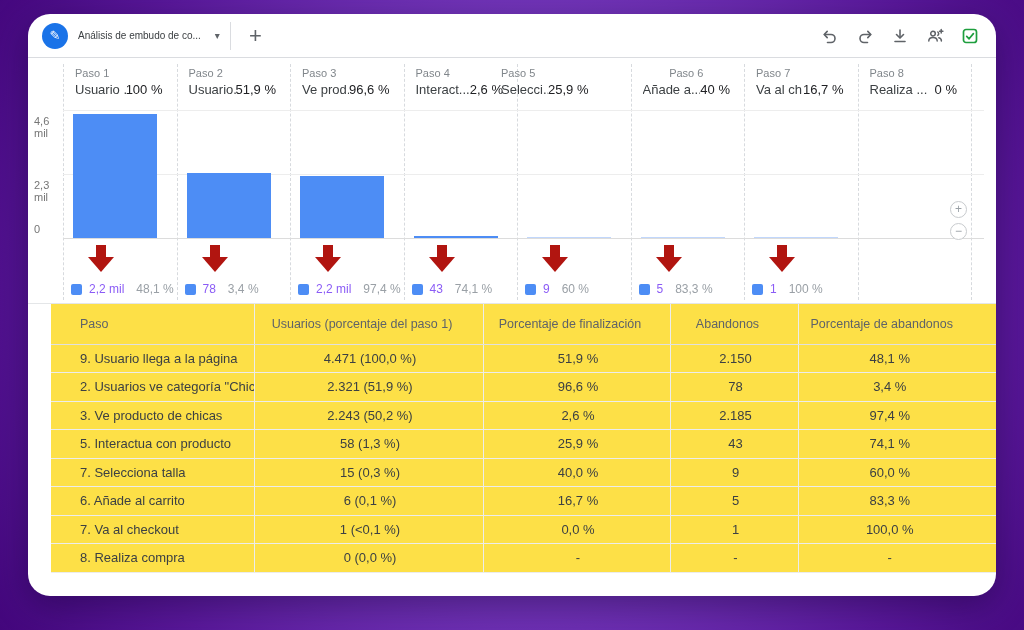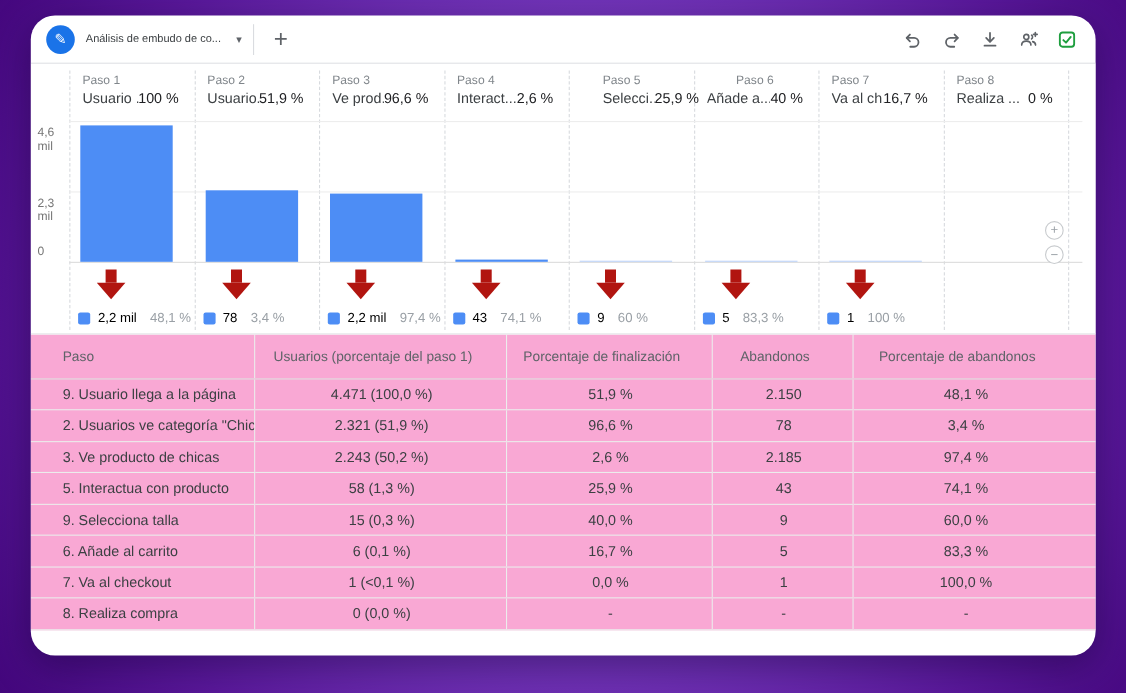--- a/index.html
+++ b/index.html
@@ -36,28 +36,28 @@
   .fh-name { font-size:13px; color:#3c4043; white-space:nowrap; overflow:hidden; max-width:62px; }
   .fh-pct { font-size:13px; color:#202124; font-weight:500; white-space:nowrap; }
   .bar { position:absolute; background:#4d8df5; }
   .bar.faint { opacity:.35; }
   .arrow { position:absolute; width:26px; }
   .arrow .stem { width:10px; height:12px; background:#b11510; margin:0 auto; }
   .arrow .head { width:0; height:0; border-left:13px solid transparent; border-right:13px solid transparent;
     border-top:15px solid #b11510; }
   .legend { position:absolute; display:flex; align-items:center; height:14px; }
   .lg-sq { width:11px; height:11px; background:#4d8df5; border-radius:2px; margin-right:7px; flex:none; }
-  .lg-count { font-size:12px; color:#000000; font-weight:500; white-space:nowrap; }
+  .lg-count { font-size:12px; color:#8b5cf6; font-weight:500; white-space:nowrap; }
   .lg-pct { font-size:12px; color:#9aa0a6; margin-left:12px; white-space:nowrap; }
   .zoomctl { position:absolute; right:29px; top:143px; display:flex; flex-direction:column; gap:5px; }
   .zbtn { width:17px; height:17px; border-radius:50%; border:1.4px solid #c8cbce; background:#fff;
     color:#9aa0a6; font-size:12px; line-height:13px; text-align:center; cursor:pointer; padding:0; }
 
   
-  .tablewrap { background:#f9a8d4; }
+  .tablewrap { background:#fde047;margin-left:23px; }
   table { width:100%; border-collapse:collapse; table-layout:fixed; }
   th, td { font-weight:400; height:28.5px; font-size:12.5px; white-space:nowrap; overflow:hidden; }
   thead th { height:40px; color:#5f6368; border-bottom:1px solid #e0e0e0; }
   tbody td { color:#3c4043; border-bottom:1px solid #ececec; font-size:13px;padding-left:16px; }
   .c0 { text-align:left; padding-left:29px; }
   .cn { text-align:center; padding-right:13px; border-left:1px solid #ececec; }
   .clast { padding-right:31px; }
 </style>
 </head>
 <body>
@@ -193,21 +193,21 @@
           <div class="bar" style="left: 385.5px; width: 84px; top: 178.386px; height: 1.61391px;"></div>
           <div class="arrow" style="left: 400.5px; top: 187px;">
             <div class="stem"></div>
             <div class="head"></div>
           </div>
           <div class="legend" style="left: 383.5px; top: 224px;">
             <span class="lg-sq"></span>
             <span class="lg-count">43</span>
             <span class="lg-pct">74,1 %</span>
           </div>
-          <div class="fhcell" style="left: 508px; width: 113.5px;">
+          <div class="fhcell" style="left: 461px; width: 113.5px;">
             <div class="fh-paso">Paso 5</div>
             <div class="fh-row">
               <span class="fh-name">Selecci...</span>
               <span class="fh-pct">25,9 %</span>
             </div>
           </div>
           <div class="bar faint" style="left: 499px; width: 84px; top: 178.5px; height: 1.5px;"></div>
           <div class="arrow" style="left: 514px; top: 187px;">
             <div class="stem"></div>
             <div class="head"></div>
@@ -306,21 +306,21 @@
               <td class="cn clast">97,4 %</td>
             </tr>
             <tr>
               <td class="c0">5. Interactua con producto</td>
               <td class="cn">58 (1,3 %)</td>
               <td class="cn">25,9 %</td>
               <td class="cn">43</td>
               <td class="cn clast">74,1 %</td>
             </tr>
             <tr>
-              <td class="c0">9. Selecciona talla</td>
+              <td class="c0">7. Selecciona talla</td>
               <td class="cn">15 (0,3 %)</td>
               <td class="cn">40,0 %</td>
               <td class="cn">9</td>
               <td class="cn clast">60,0 %</td>
             </tr>
             <tr>
               <td class="c0">6. Añade al carrito</td>
               <td class="cn">6 (0,1 %)</td>
               <td class="cn">16,7 %</td>
               <td class="cn">5</td>

